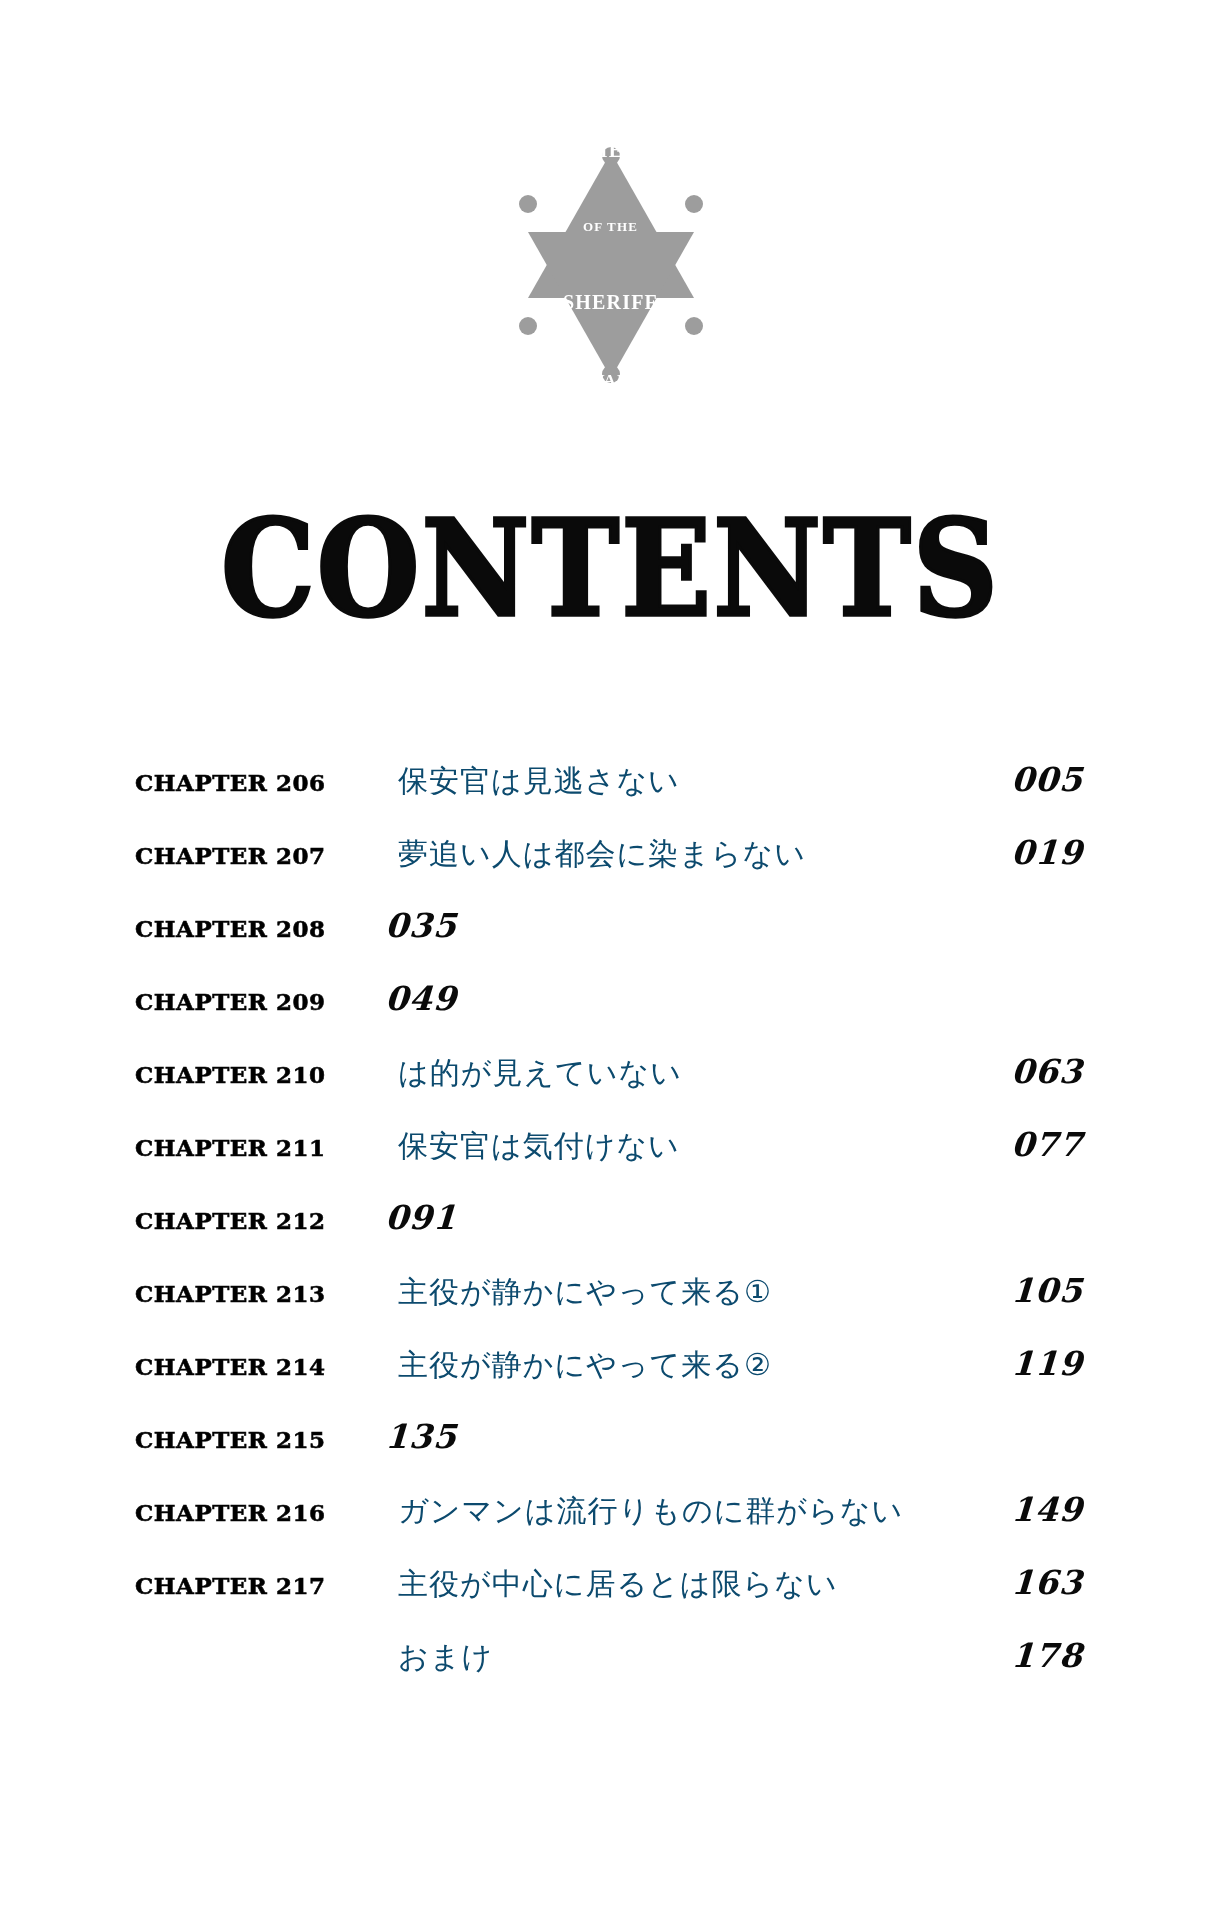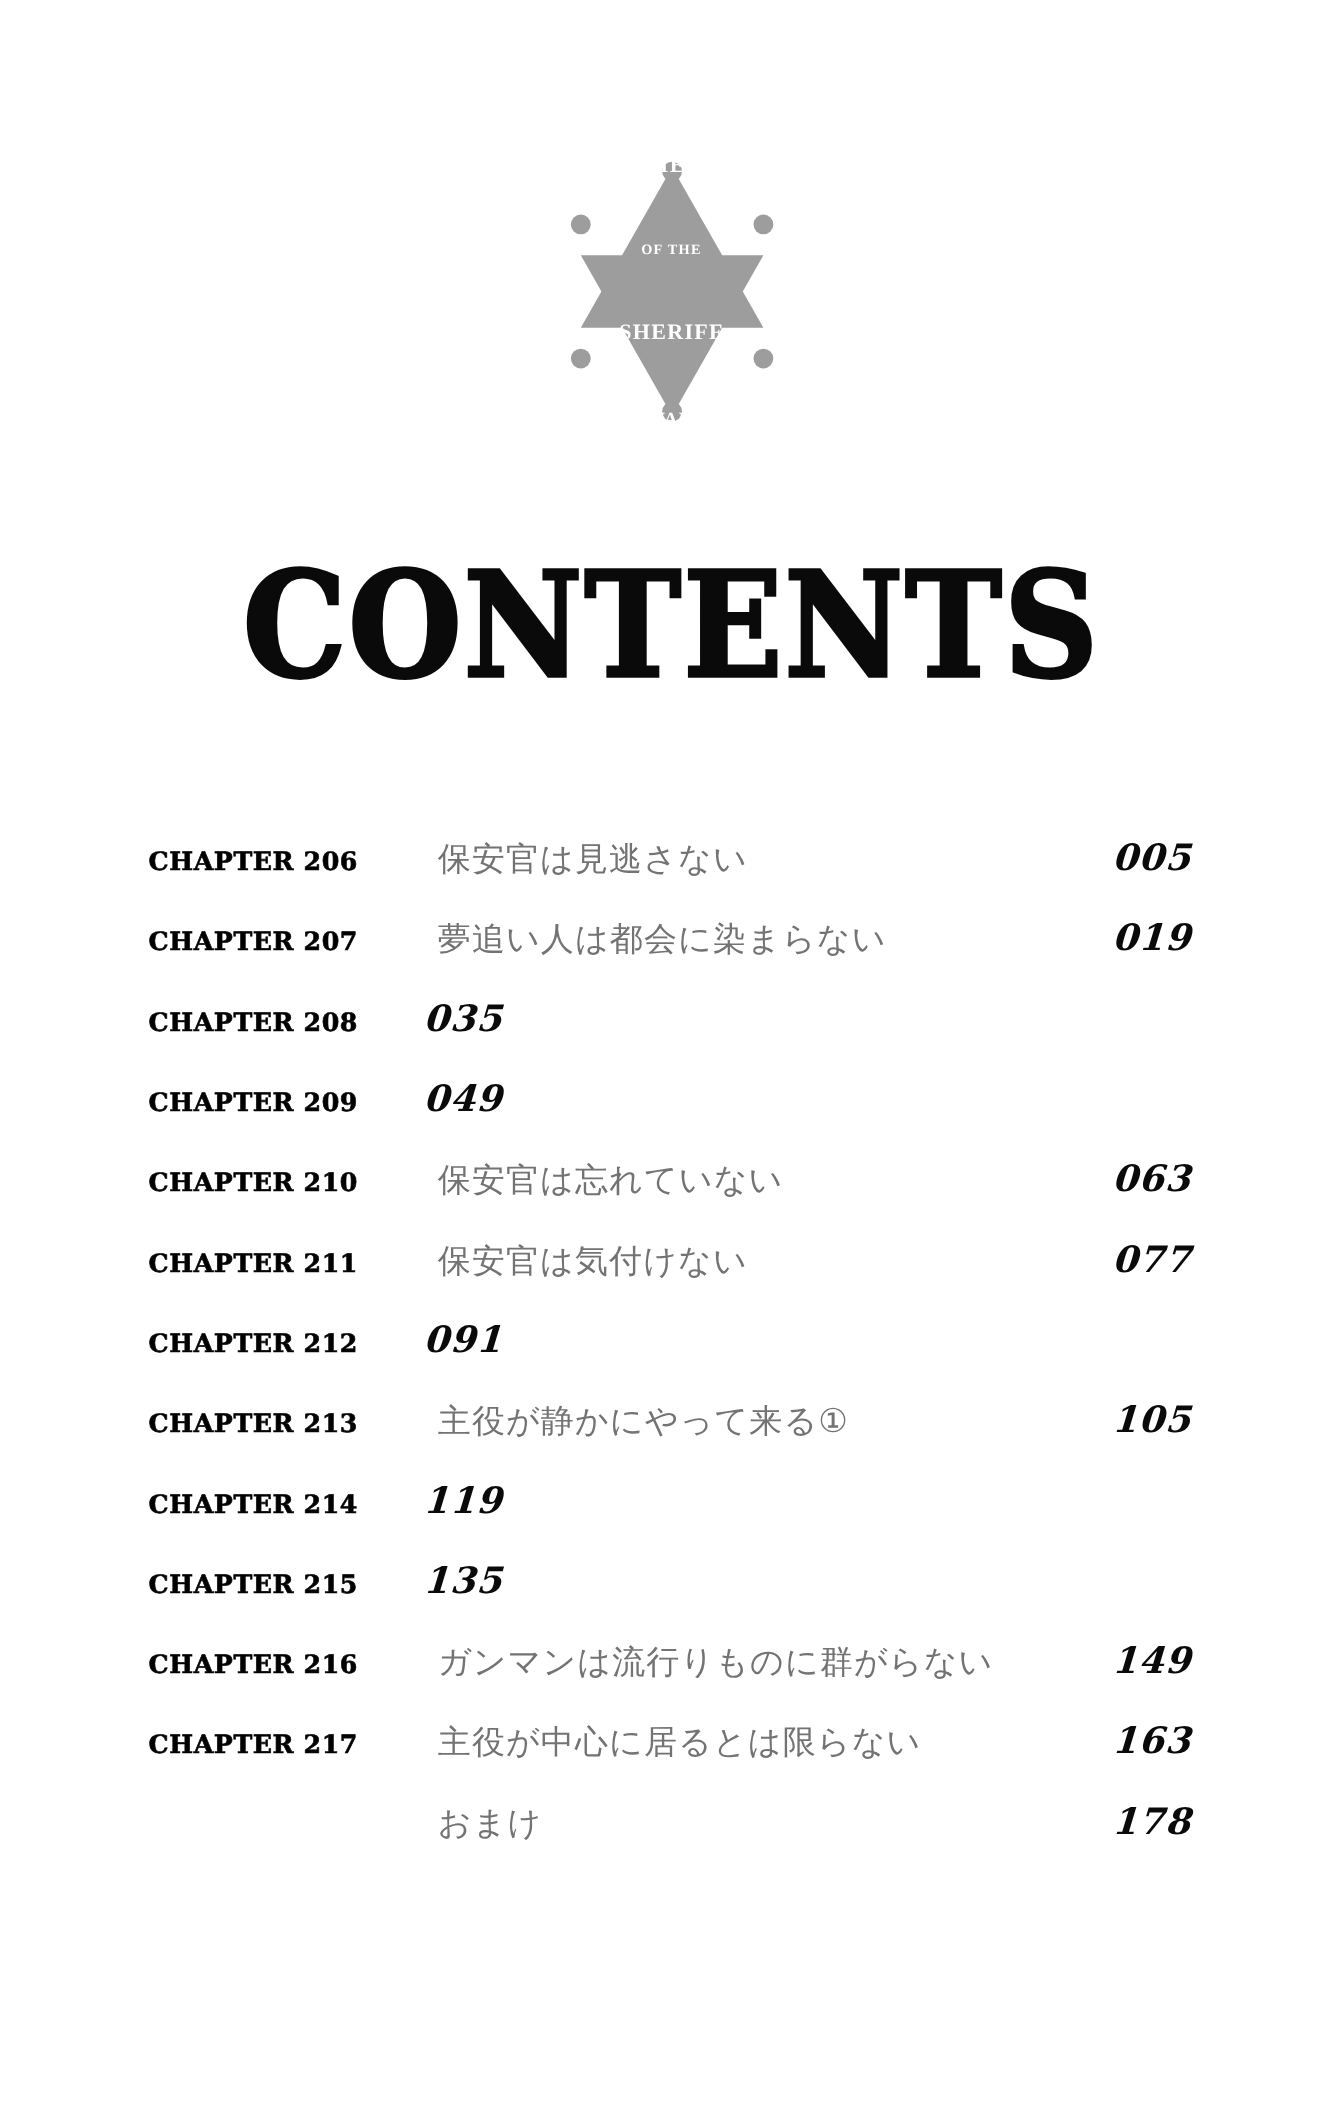--- a/index.html
+++ b/index.html
@@ -99,21 +99,21 @@
     color: #000000;
     white-space: nowrap;
     -webkit-text-stroke: 0.6px #0a0a0a;
   }
   .toc-title {
     flex: 1 1 auto;
     padding-left: 48px;
     font-family: "DejaVu Sans", sans-serif;
     font-size: 30px;
     letter-spacing: 1px;
-    color: #737373;
+    color: #0c4a6e;
     white-space: nowrap;
   }
   .toc-page {
     flex: 0 0 110px;
     text-align: right;
     font-family: "DejaVu Serif", serif;
     font-weight: bold;
     font-style: italic;
     font-size: 33px;
     letter-spacing: 1px;
@@ -170,21 +170,21 @@
     <div class="toc-page">035</div>
   </div>
 
   <div class="toc-row">
     <div class="toc-chapter">CHAPTER 209</div>
     <div class="toc-page">049</div>
   </div>
 
   <div class="toc-row">
     <div class="toc-chapter">CHAPTER 210</div>
-    <div class="toc-title">保安官は忘れていない</div>
+    <div class="toc-title">は的が見えていない</div>
     <div class="toc-page">063</div>
   </div>
 
   <div class="toc-row">
     <div class="toc-chapter">CHAPTER 211</div>
     <div class="toc-title">保安官は気付けない</div>
     <div class="toc-page">077</div>
   </div>
 
   <div class="toc-row">
@@ -193,20 +193,21 @@
   </div>
 
   <div class="toc-row">
     <div class="toc-chapter">CHAPTER 213</div>
     <div class="toc-title">主役が静かにやって来る①</div>
     <div class="toc-page">105</div>
   </div>
 
   <div class="toc-row">
     <div class="toc-chapter">CHAPTER 214</div>
+    <div class="toc-title">主役が静かにやって来る②</div>
     <div class="toc-page">119</div>
   </div>
 
   <div class="toc-row">
     <div class="toc-chapter">CHAPTER 215</div>
     <div class="toc-page">135</div>
   </div>
 
   <div class="toc-row">
     <div class="toc-chapter">CHAPTER 216</div>

